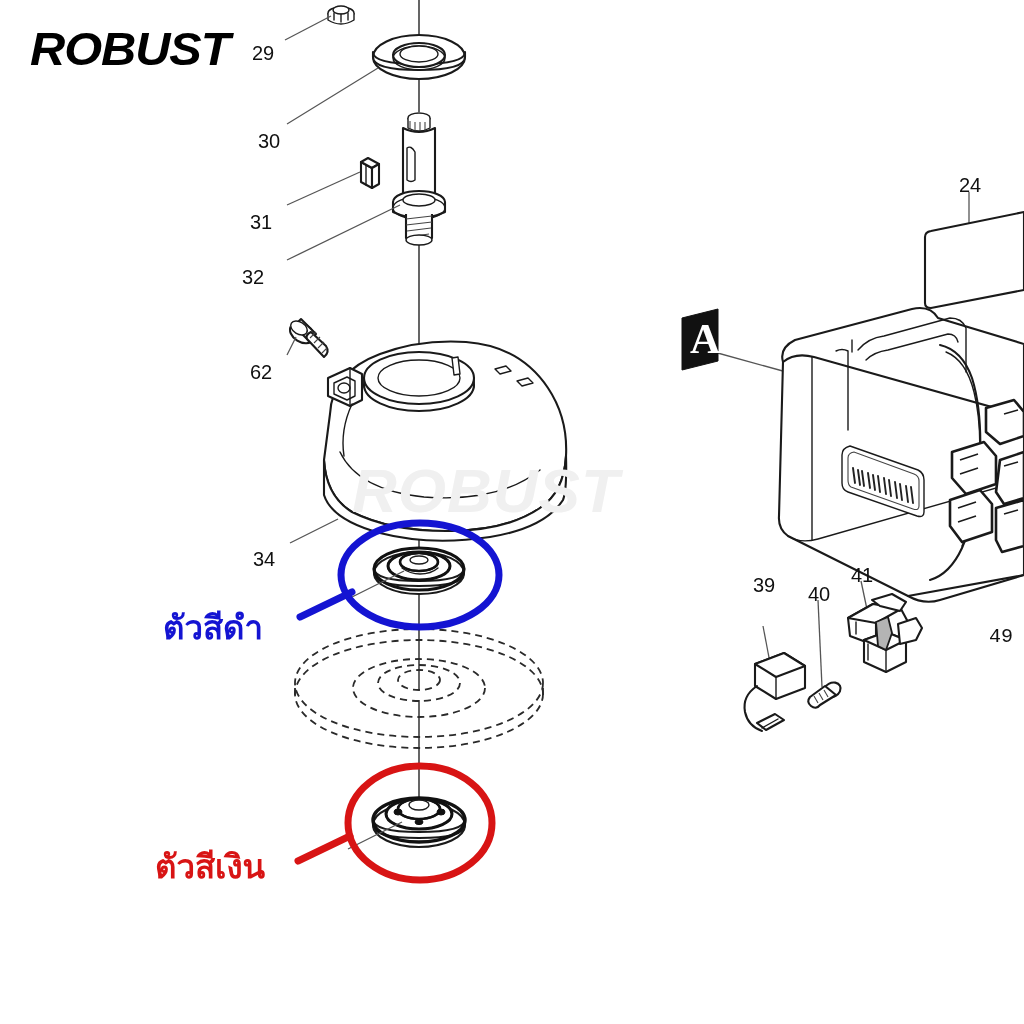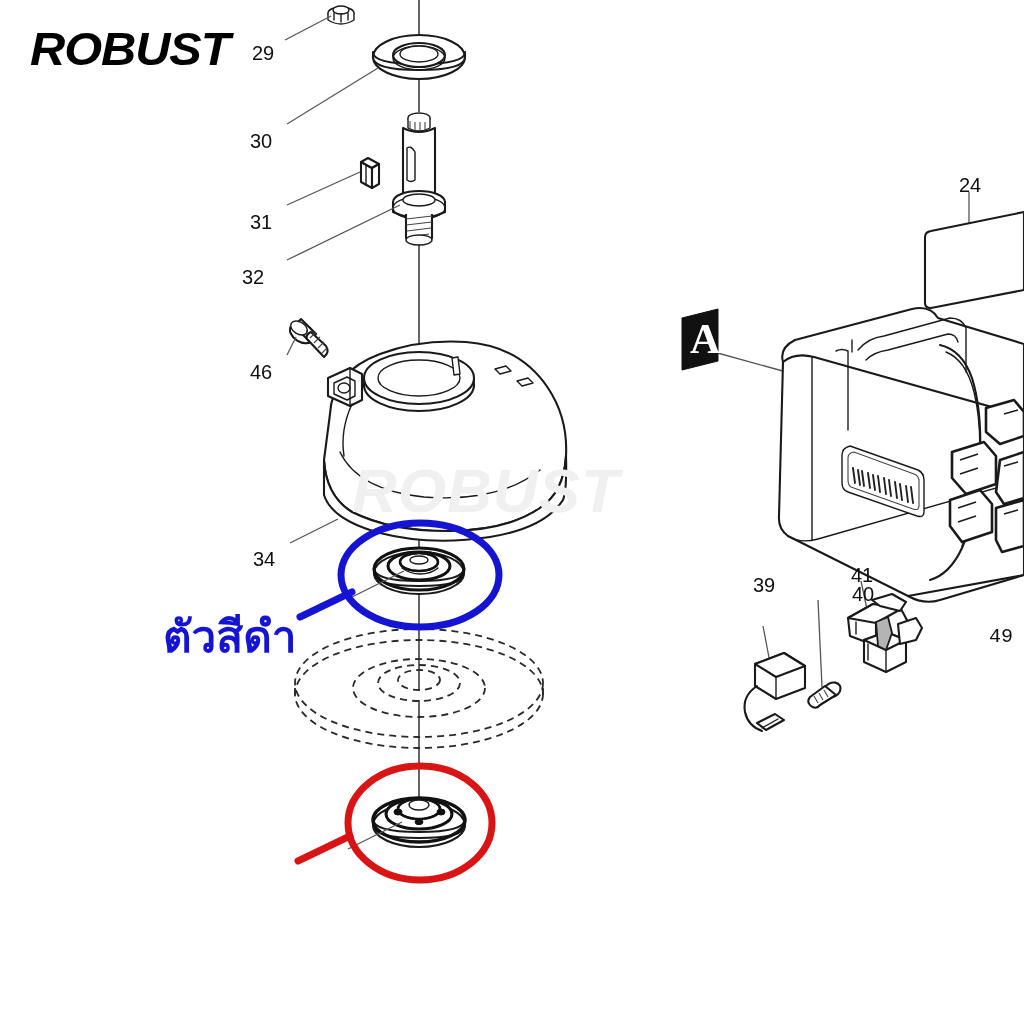--- a/index.html
+++ b/index.html
@@ -53,21 +53,21 @@
     position: absolute;
     font-family: "Liberation Sans", sans-serif;
     font-size: 20px;
     color: #111111;
     z-index: 30;
     white-space: nowrap;
   }
   .thai-label {
     position: absolute;
     font-family: "DejaVu Sans", sans-serif;
-    font-size: 44px;
+    font-size: 33px;
     font-weight: bold;
     z-index: 35;
     white-space: nowrap;
   }
   .thai-blue { color: #1414d2; }
   .thai-red  { color: #d81414; }
   .marker-a {
     position: absolute;
     z-index: 30;
     width: 46px;
@@ -405,26 +405,27 @@
 
   <div class="watermark">ROBUST</div>
 
   <div class="brand-logo">ROBUST</div>
 
   <div class="marker-a" style="left:682px; top:312px;">
     <div class="marker-a-text">A</div>
   </div>
 
   <div class="part-num" style="left:252px; top:42px;">29</div>
-  <div class="part-num" style="left:250px; top:130px;">30</div>
+  <div class="part-num" style="left:258px; top:130px;">30</div>
   <div class="part-num" style="left:250px; top:211px;">31</div>
   <div class="part-num" style="left:242px; top:266px;">32</div>
-  <div class="part-num" style="left:250px; top:361px;">46</div>
+  <div class="part-num" style="left:250px; top:361px;">62</div>
   <div class="part-num" style="left:253px; top:548px;">34</div>
   <div class="part-num" style="left:959px; top:174px;">24</div>
   <div class="part-num" style="left:753px; top:574px;">39</div>
-  <div class="part-num" style="left:852px; top:583px;text-align:center;">40</div>
+  <div class="part-num" style="left:808px; top:583px;text-align:center;">40</div>
   <div class="part-num" style="left:851px; top:564px;">41</div>
   <div class="part-num" style="left:989px; top:625px;font-family:Liberation Mono, monospace;">49</div>
 
   <div class="thai-label thai-blue" style="left:163px; top:601px;">ตัวสีดำ</div>
+  <div class="thai-label thai-red" style="left:155px; top:840px;">ตัวสีเงิน</div>
 
 </div>
 
 </body></html>

